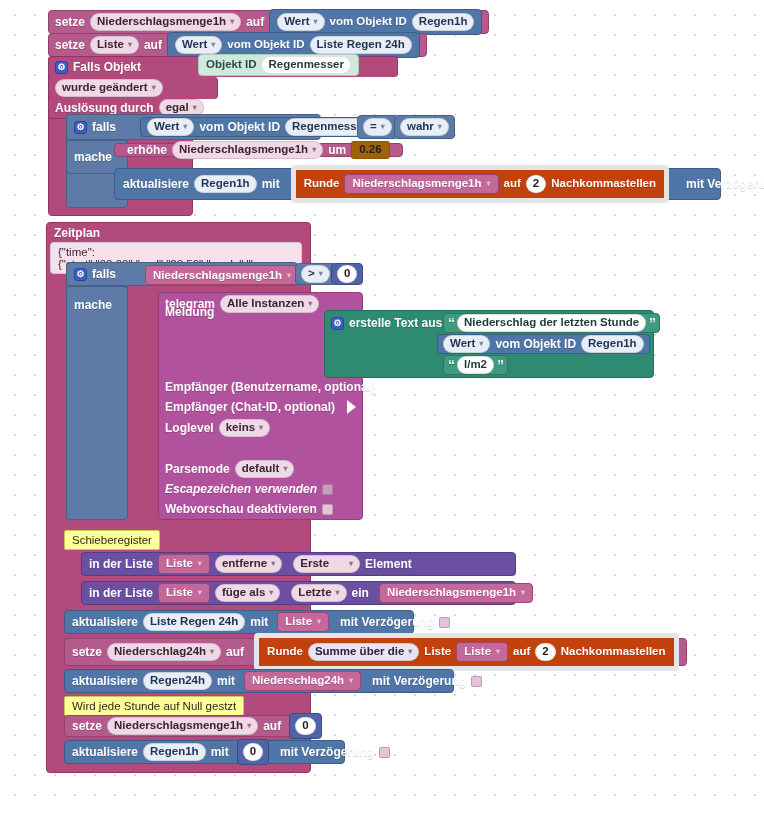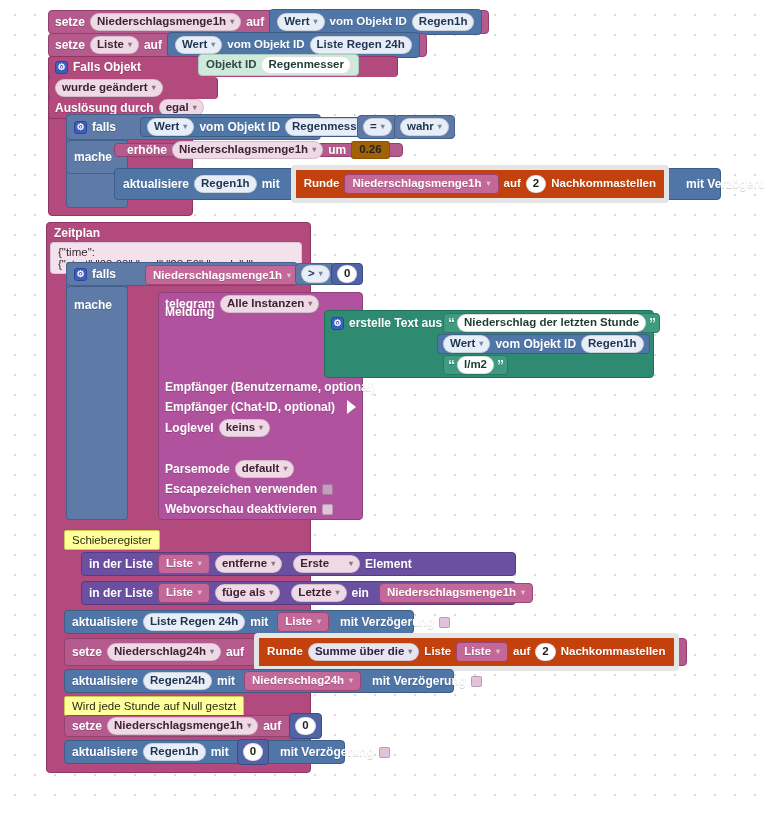--- a/index.html
+++ b/index.html
@@ -332,21 +332,21 @@
   </div>
   <div class="blk c-tg" style="left:114px;top:459px;width:205px;height:20px;padding:0 7px;border:none;background:transparent;">
     <div class="row">
       <span>Parsemode</span>
       <span class="fld">
         <span>default</span>
         <span class="caret">▾</span>
       </span>
     </div>
   </div>
-  <div class="blk c-tg" style="left:114px;top:479px;width:205px;height:20px;padding:0 7px;border:none;background:transparent;">
+  <div class="blk c-tg" style="left:114px;top:479px;width:205px;height:20px;padding:0 7px;border:none;background:transparent;font-style:italic;">
     <div class="row">
       <span>Escapezeichen verwenden</span>
       <span class="cb dim"></span>
     </div>
   </div>
   <div class="blk c-tg" style="left:114px;top:499px;width:205px;height:20px;padding:0 7px;border:none;background:transparent;">
     <div class="row">
       <span>Webvorschau deaktivieren</span>
       <span class="cb"></span>
     </div>

